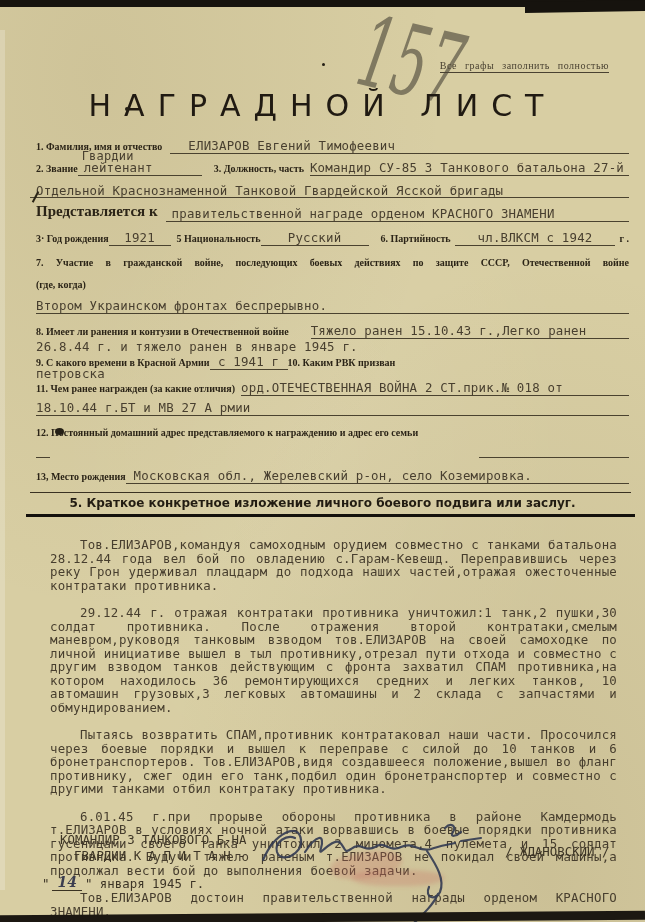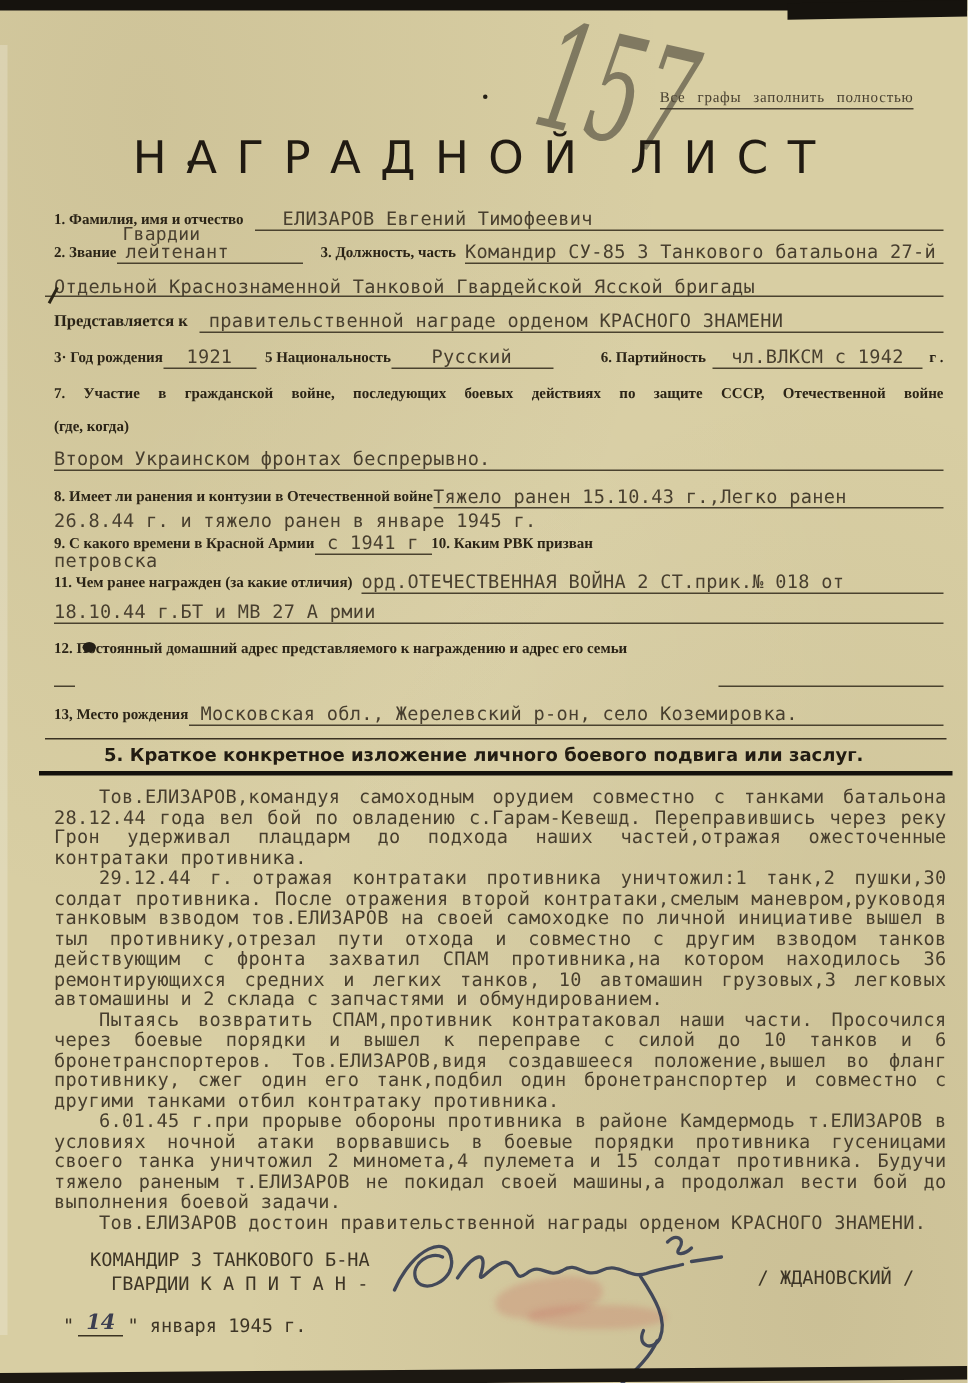--- a/index.html
+++ b/index.html
@@ -33,21 +33,21 @@
   .stack{position:relative;overflow:visible;}
   .insert{position:absolute;top:-11px;left:4px;font:12px "DejaVu Sans Mono", monospace;color:#483f2f;}
   .wide-lbl{white-space:normal;width:100%;text-align:justify;text-align-last:justify;}
   .sec-topline{position:absolute;top:492px;left:30px;right:14px;border-top:1px solid #3a3222;}
   .sec-head{position:absolute;top:496px;left:0;right:0;text-align:center;
         font-family:"DejaVu Sans", sans-serif;font-weight:bold;font-size:12px;color:#221c12;}
   .sec-rule{position:absolute;top:514px;left:26px;right:10px;border-top:3px solid #14110c;}
   .body{position:absolute;top:524px;left:36px;right:14px;
         font:12.4px/13.5px "DejaVu Sans Mono", monospace;color:#473e2e;
         letter-spacing:.2px;text-align:justify;}
-  .para{margin:0;text-indent:30px;}
+  .para{margin:14px;text-indent:30px;}
   .sig-line{position:absolute;font:12.4px "DejaVu Sans Mono", monospace;color:#3d3526;white-space:nowrap;}
   .sig-svg{position:absolute;top:808px;left:255px;width:260px;height:140px;}
   .stamp{position:absolute;background:rgba(198,106,96,.28);border-radius:45%;filter:blur(2px);}
   .date-row{position:absolute;top:874px;left:42px;display:flex;align-items:flex-end;
         font:12.4px "DejaVu Sans Mono", monospace;color:#3d3526;}
   .date-day{font:italic bold 14px "DejaVu Serif", serif;color:#3c3e50;
         border-bottom:1px solid #3a3222;padding:0 5px;margin:0 3px;}
   .speck{position:absolute;background:#241f15;border-radius:50%;}
   .tick{position:absolute;width:9px;height:12px;border-left:2px solid #2a2416;transform:rotate(28deg);}
 </style>
@@ -78,47 +78,47 @@
     <span class="lbl" style="margin-left:12px">3. Должность, часть</span>
     <span class="val fill" style="margin-left:6px">Командир СУ-85 3 Танкового батальона 27-й</span>
   </div>
   <div class="row" style="top:180px">
     <span class="val fill noline">Отдельной Краснознаменной Танковой Гвардейской Ясской бригады</span>
   </div>
   <div style="position:absolute;top:197px;left:30px;right:16px;border-top:1px solid #4a422f"></div>
   <div class="tick" style="top:193px;left:34px"></div>
 
   <div class="row" style="top:204px">
-    <span class="lbl" style="font-size:11px">Представляется к</span>
+    <span class="lbl" style="font-size:15px">Представляется к</span>
     <span class="val fill" style="margin-left:8px;padding-left:6px">правительственной награде орденом КРАСНОГО ЗНАМЕНИ</span>
   </div>
 
   <div class="row" style="top:228px">
     <span class="lbl">3· Год рождения</span>
     <span class="val center" style="width:62px">1921</span>
     <span class="lbl" style="margin-left:6px">5 Национальность</span>
     <span class="val center" style="width:108px">Русский</span>
-    <span class="lbl" style="margin-left:32px">6. Партийность</span>
+    <span class="lbl" style="margin-left:12px">6. Партийность</span>
     <span class="val fill center" style="margin-left:4px">чл.ВЛКСМ с 1942</span>
     <span class="lbl" style="margin-left:4px">г .</span>
   </div>
 
   <div class="row" style="top:256px;height:14px">
     <span class="lbl wide-lbl">7. Участие в гражданской войне, последующих боевых действиях по защите СССР, Отечественной войне</span>
   </div>
   <div class="row" style="top:274px">
     <span class="lbl">(где, когда)</span>
   </div>
   <div class="row" style="top:296px">
     <span class="val fill">Втором Украинском фронтах беспрерывно.</span>
   </div>
 
   <div class="row" style="top:323px;height:16px">
     <span class="lbl">8. Имеет ли ранения и контузии в Отечественной войне</span>
-    <span class="val fill" style="margin-left:0">Тяжело ранен 15.10.43 г.,Легко ранен</span>
+    <span class="val fill" style="margin-left:22px">Тяжело ранен 15.10.43 г.,Легко ранен</span>
   </div>
   <div class="row" style="top:340px;height:14px">
     <span class="val fill noline">26.8.44 г. и тяжело ранен в январе 1945 г.</span>
   </div>
 
   <div class="row" style="top:354px;height:16px">
     <span class="lbl">9. С какого времени в Красной Армии</span>
     <span class="val center" style="width:78px">с 1941 г</span>
     <span class="lbl">10. Каким РВК призван</span>
   </div>

